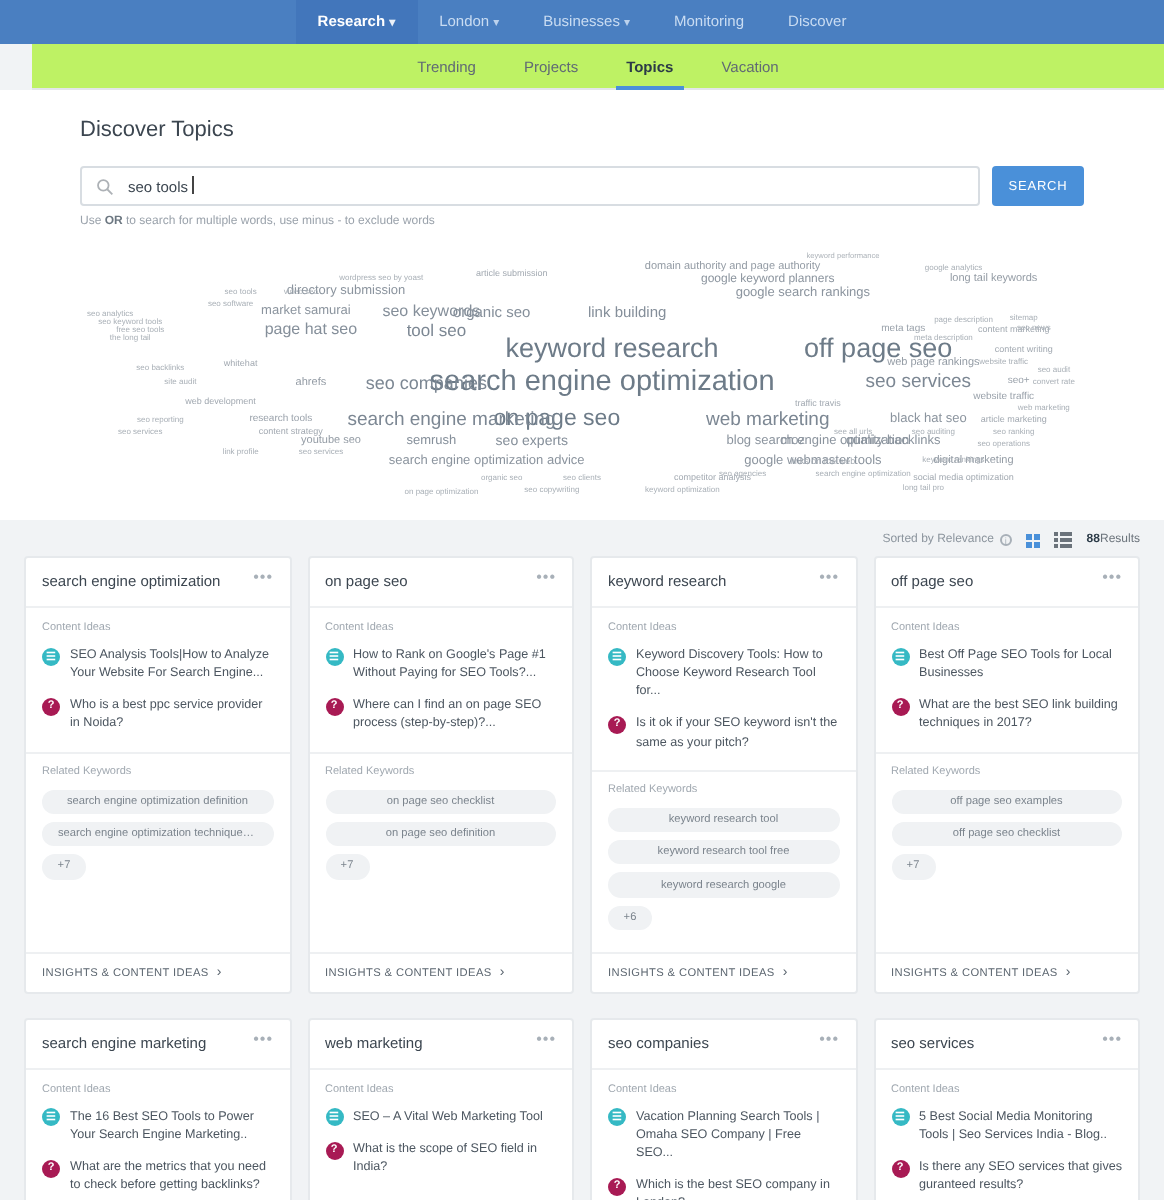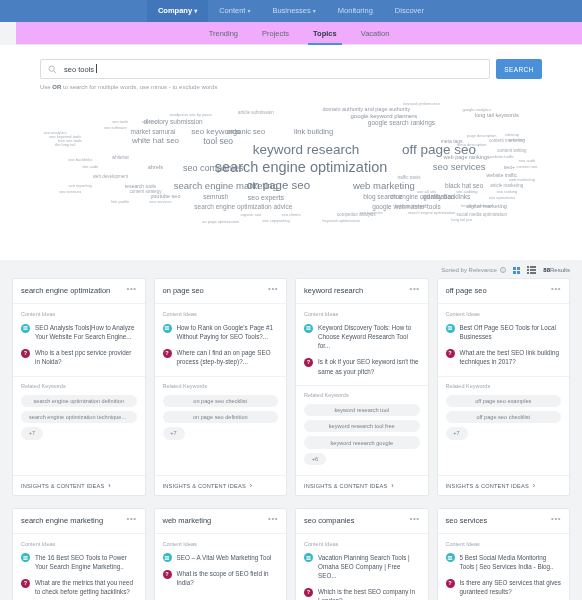--- a/index.html
+++ b/index.html
@@ -31,21 +31,21 @@
   .topnav-item.active {
     color: #ffffff;
     background: #4276bb;
     font-weight: bold;
   }
   .caret { font-size: 6px; margin-left: 2px; opacity: .9; }
 
   
   .subnav {
     height: 23px;
-    background: #f0abfc;
+    background: #bef264;
     display: flex;
     align-items: center;
     justify-content: center;
     border-bottom: 1px solid #e3e6ea;
     margin-left: 16px;
   }
   .subnav-item {
     font-size: 7.5px;
     color: #606a74;
     padding: 0 12px;
@@ -265,36 +265,37 @@
     gap: 4px;
     cursor: pointer;
   }
   .card-foot .arrow { font-size: 7px; color: #5c6670; }
   .row2 .card { }
 </style>
 </head>
 <body>
 
 <div class="topnav" id="topnav">
-    <div class="topnav-item active"><span>Company</span><span class="caret">▾</span></div>
-    <div class="topnav-item"><span>Content</span><span class="caret">▾</span></div>
+    <div class="topnav-item active"><span>Research</span><span class="caret">▾</span></div>
+    <div class="topnav-item"><span>London</span><span class="caret">▾</span></div>
     <div class="topnav-item"><span>Businesses</span><span class="caret">▾</span></div>
     <div class="topnav-item"><span>Monitoring</span></div>
     <div class="topnav-item"><span>Discover</span></div>
   </div>
 
 <div class="subnav" id="subnav">
     <div class="subnav-item">Trending</div>
     <div class="subnav-item">Projects</div>
     <div class="subnav-item active">Topics</div>
     <div class="subnav-item">Vacation</div>
   </div>
 
 <div class="panel">
 
+  <div class="page-title">Discover Topics</div>
 
   <div class="searchrow">
     <div class="searchbox">
       <svg class="search-icon" viewBox="0 0 16 16">
         <circle cx="6.5" cy="6.5" r="4.7" fill="none" stroke="#6b737b" stroke-width="1.6"></circle>
         <line x1="10" y1="10" x2="14.5" y2="14.5" stroke="#6b737b" stroke-width="1.6"></line>
       </svg>
       <span class="search-val">seo tools</span>
     </div>
     <button class="search-btn">SEARCH</button>
@@ -308,21 +309,21 @@
     <div class="cloud" id="cloud">
         <span class="w" style="left: 53%; top: 38%; font-size: 13.5px; color: rgb(109, 123, 136);">keyword research</span>
         <span class="w" style="left: 79.5%; top: 38%; font-size: 13.5px; color: rgb(109, 123, 136);">off page seo</span>
         <span class="w" style="left: 52%; top: 52%; font-size: 14.5px; color: rgb(109, 123, 136);">search engine optimization</span>
         <span class="w" style="left: 47.5%; top: 67%; font-size: 11.5px; color: rgb(109, 123, 136);">on page seo</span>
         <span class="w" style="left: 83.5%; top: 52%; font-size: 9.5px; color: rgb(124, 135, 147);">seo services</span>
         <span class="w" style="left: 68.5%; top: 67%; font-size: 9.5px; color: rgb(124, 135, 147);">web marketing</span>
         <span class="w" style="left: 37%; top: 67%; font-size: 9.5px; color: rgb(124, 135, 147);">search engine marketing</span>
         <span class="w" style="left: 34.5%; top: 53%; font-size: 9px; color: rgb(124, 135, 147);">seo companies</span>
         <span class="w" style="left: 35.5%; top: 31%; font-size: 8.5px; color: rgb(124, 135, 147);">tool seo</span>
-        <span class="w" style="left: 23%; top: 31%; font-size: 8px; color: rgb(133, 143, 154);">white hat seo</span>
+        <span class="w" style="left: 23%; top: 31%; font-size: 8px; color: rgb(133, 143, 154);">page hat seo</span>
         <span class="w" style="left: 35%; top: 24%; font-size: 8px; color: rgb(133, 143, 154);">seo keywords</span>
         <span class="w" style="left: 54.5%; top: 24%; font-size: 7.5px; color: rgb(133, 143, 154);">link building</span>
         <span class="w" style="left: 41%; top: 24%; font-size: 7.5px; color: rgb(133, 143, 154);">organic seo</span>
         <span class="w" style="left: 72%; top: 17%; font-size: 6.5px; color: rgb(139, 148, 158);">google search rankings</span>
         <span class="w" style="left: 68.5%; top: 11%; font-size: 6px; color: rgb(139, 148, 158);">google keyword planners</span>
         <span class="w" style="left: 65%; top: 6%; font-size: 5.5px; color: rgb(148, 156, 165);">domain authority and page authority</span>
         <span class="w" style="left: 22.5%; top: 24%; font-size: 6.5px; color: rgb(139, 148, 158);">market samurai</span>
         <span class="w" style="left: 26.5%; top: 16%; font-size: 6.5px; color: rgb(139, 148, 158);">directory submission</span>
         <span class="w" style="left: 73.5%; top: 76%; font-size: 6.5px; color: rgb(139, 148, 158);">blog search engine optimization</span>
         <span class="w" style="left: 40.5%; top: 84%; font-size: 6.5px; color: rgb(139, 148, 158);">search engine optimization advice</span>

